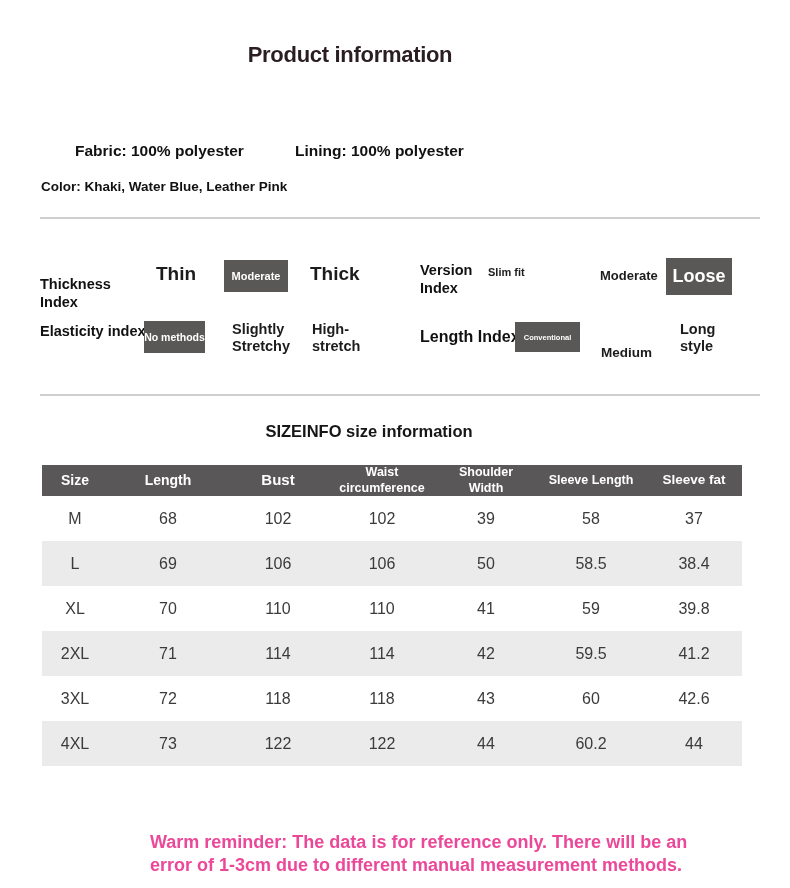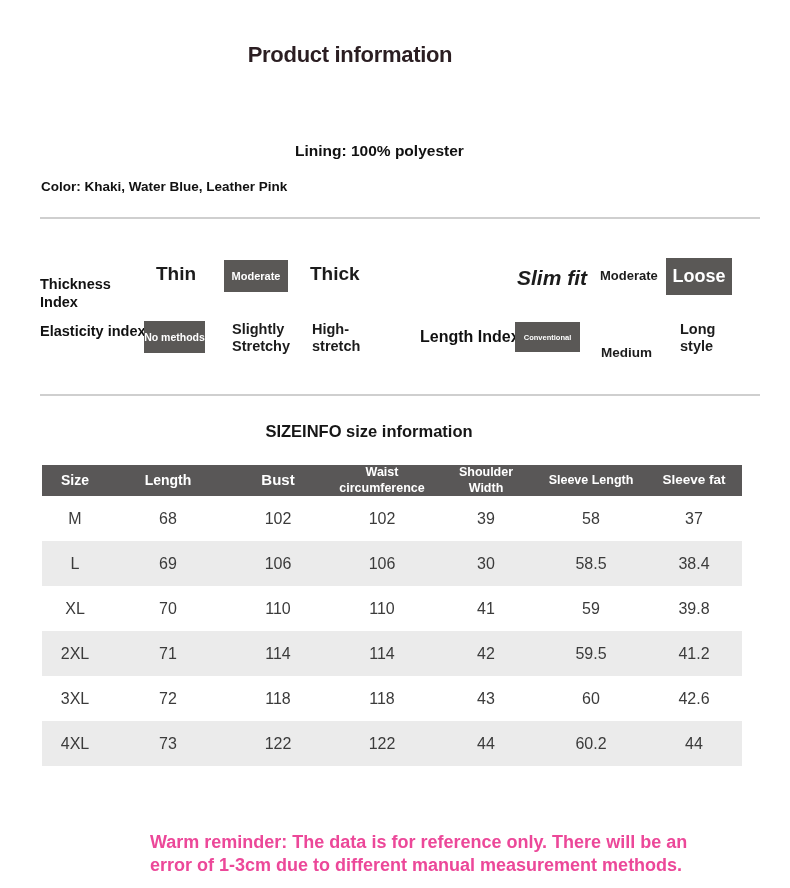--- a/index.html
+++ b/index.html
@@ -85,31 +85,33 @@
     color:#ec4899;
   }
 </style>
 </head>
 <body>
 
 <div class="page">
 
   <h1 class="abs page-title">Product information</h1>
 
+  <div class="abs fabric">Fabric: 100% polyester</div>
   <div class="abs lining">Lining: 100% polyester</div>
   <div class="abs color-line">Color: Khaki, Water Blue, Leather Pink</div>
 
   <div class="abs divider d1"></div>
 
   <div class="abs idx-label" style="left:40px;top:275px;width:108px;">Thickness Index</div>
   <div class="abs opt" style="left:156px;top:263px;font-size:19px;">Thin</div>
   <div class="abs chip" style="left:224px;top:260px;width:64px;height:32px;font-size:11px;">Moderate</div>
   <div class="abs opt" style="left:310px;top:263px;font-size:19px;">Thick</div>
 
-  <div class="abs opt" style="left:517px;top:266px;font-size:21px;font-style:italic;">Slim fit</div>
+  <div class="abs idx-label" style="left:420px;top:261px;width:80px;">Version Index</div>
+  <div class="abs opt" style="left:488px;top:266px;font-size:11px;">Slim fit</div>
   <div class="abs opt" style="left:600px;top:268px;font-size:13px;">Moderate</div>
   <div class="abs chip" style="left:666px;top:258px;width:66px;height:37px;font-size:18px;">Loose</div>
 
   <div class="abs idx-label" style="left:40px;top:322px;width:108px;">Elasticity index</div>
   <div class="abs chip" style="left:144px;top:321px;width:61px;height:32px;font-size:10.5px;">No methods</div>
   <div class="abs opt" style="left:232px;top:321px;width:80px;font-size:14.5px;line-height:17px;">Slightly Stretchy</div>
   <div class="abs opt" style="left:312px;top:321px;width:62px;font-size:14.5px;line-height:17px;">High-stretch</div>
 
   <div class="abs idx-label" style="left:420px;top:328px;width:120px;font-size:16px;">Length Index</div>
   <div class="abs chip" style="left:515px;top:322px;width:65px;height:30px;font-size:7.5px;">Conventional</div>
@@ -149,21 +151,21 @@
           <td>102</td>
           <td>39</td>
           <td>58</td>
           <td>37</td>
         </tr>
         <tr>
           <td>L</td>
           <td>69</td>
           <td>106</td>
           <td>106</td>
-          <td>30</td>
+          <td>50</td>
           <td>58.5</td>
           <td>38.4</td>
         </tr>
         <tr>
           <td>XL</td>
           <td>70</td>
           <td>110</td>
           <td>110</td>
           <td>41</td>
           <td>59</td>

